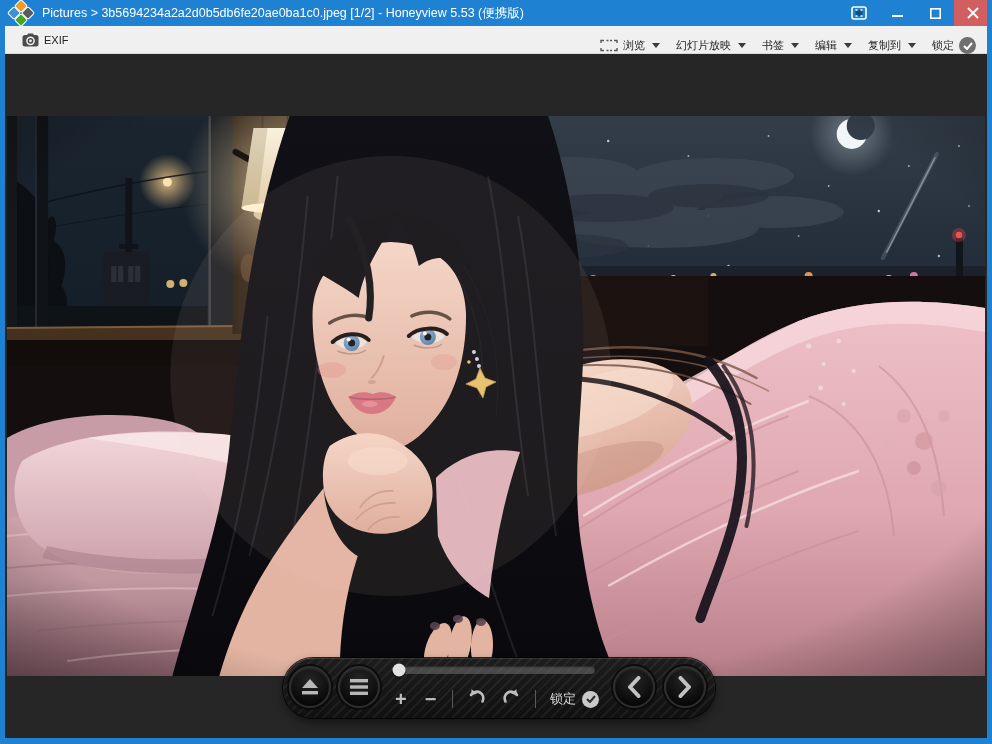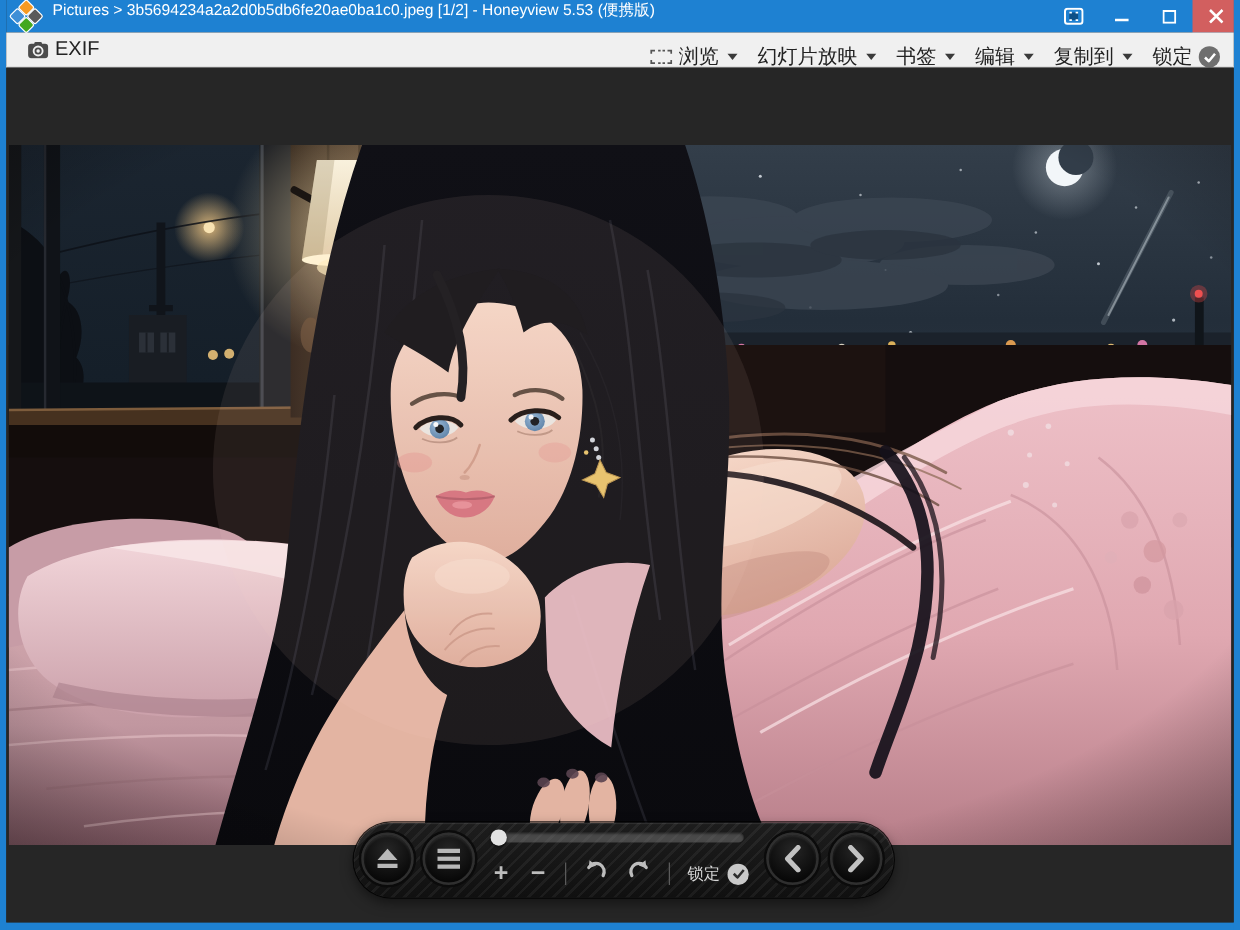--- a/index.html
+++ b/index.html
@@ -9,39 +9,39 @@
     position:relative;width:992px;height:744px;overflow:hidden;
     border-left:5px solid var(--titlebar-blue,#1e81d2);
     border-right:5px solid var(--titlebar-blue,#1e81d2);
     border-bottom:6px solid var(--titlebar-blue,#1e81d2);
     background:var(--viewer-bg,#262626);
   }
   
   .titlebar{
     position:absolute;top:0;left:-5px;width:992px;height:26px;
     background:var(--titlebar-blue,#1e81d2);
-    display:flex;color:#fff;
+    display:flex;align-items:center;color:#fff;
   }
   .logo{position:relative;width:30px;height:26px;margin-left:6px;flex:0 0 auto;}
   .logo i{position:absolute;width:10px;height:10px;transform:rotate(45deg);border:1.5px solid #fff;border-radius:2px;}
   .logo .d-top{left:10px;top:1px;background:#f59a23;}
   .logo .d-left{left:3px;top:8px;background:#3f8fd6;}
   .logo .d-right{left:17px;top:8px;background:#5a5a5a;}
   .logo .d-bottom{left:10px;top:15px;background:#43a81f;}
   .title{font-size:12.5px;margin-left:6px;white-space:nowrap;overflow:hidden;flex:1 1 auto;}
   .win-controls{display:flex;align-items:center;height:26px;flex:0 0 auto;}
   .win-btn{width:38px;height:26px;display:flex;align-items:center;justify-content:center;cursor:default;}
   .win-btn.close{background:var(--close-red,#d25f5f);}
   
   .toolbar{
     position:absolute;top:26px;left:-5px;width:992px;height:28px;
     background:var(--toolbar-bg,#f0f0f0);
     border-bottom:1px solid #d9d9d9;
     display:flex;align-items:center;justify-content:space-between;
-    font-size:16px;color:#222;
+    font-size:11px;color:#222;
   }
   .tool-item{display:flex;align-items:center;gap:5px;padding:0 8px;height:28px;cursor:default;}
   .tool-left{display:flex;align-items:center;margin-left:14px;}
   .tool-right{display:flex;align-items:center;margin-right:8px;margin-top:12px;}
   .caret{width:0;height:0;border-left:4.5px solid transparent;border-right:4.5px solid transparent;border-top:5px solid #3a3a3a;margin-left:2px;}
   .lock-check-toolbar{width:17px;height:17px;border-radius:50%;background:#6f6f6f;display:flex;align-items:center;justify-content:center;}
   
   .viewer{position:absolute;top:54px;left:0;width:982px;height:684px;background:var(--viewer-bg,#262626);}
   .photo{position:absolute;left:2px;top:62px;width:978px;height:560px;display:block;}
   

